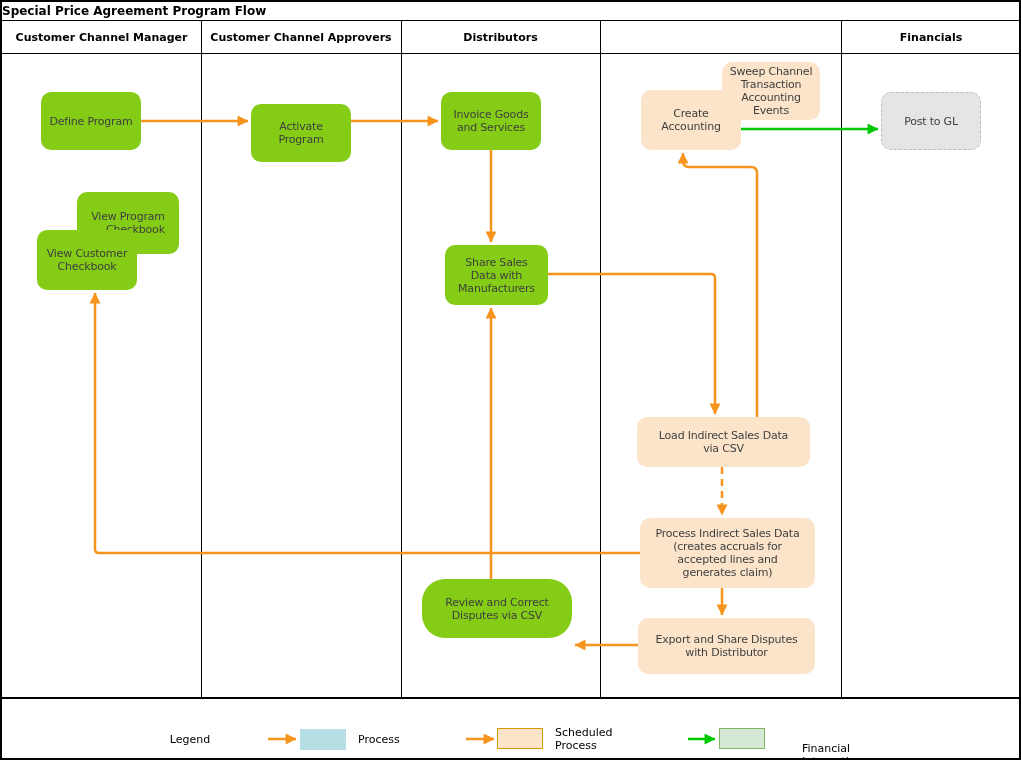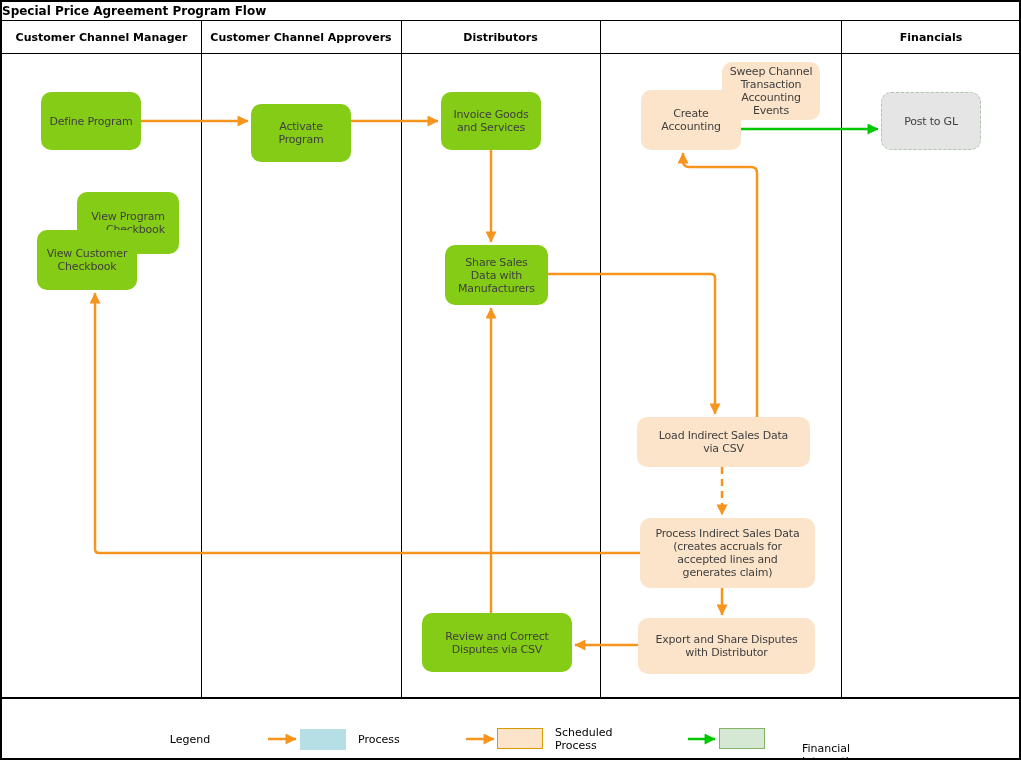--- a/index.html
+++ b/index.html
@@ -51,21 +51,21 @@
   #n-invoice-goods{left:439px;top:90px;width:100px;height:58px;}
   #n-sweep-channel{left:720px;top:60px;width:98px;height:58px;}
   #n-create-accounting{left:639px;top:88px;width:100px;height:60px;}
   #n-post-to-gl{left:879px;top:90px;width:100px;height:58px;}
   #n-view-program-checkbook{left:75px;top:190px;width:102px;height:62px;text-align:right;}
   #n-view-customer-checkbook{left:35px;top:228px;width:100px;height:60px;}
   #n-share-sales{left:443px;top:243px;width:103px;height:60px;}
   #n-load-indirect{left:635px;top:415px;width:173px;height:50px;}
   #n-process-indirect{left:638px;top:516px;width:175px;height:70px;}
   #n-export-disputes{left:636px;top:616px;width:177px;height:56px;}
-  #n-review-disputes{left:420px;top:611px;width:150px;height:59px;}
+  #n-review-disputes{left:420px;top:577px;width:150px;height:59px;border-radius:23px;}
   
   .legend-text{position:absolute;font-size:11px;line-height:13px;color:#000;white-space:pre-line;z-index:2;}
   #lg-title{left:153px;top:731px;width:70px;text-align:center;}
   #lg-process{left:356px;top:731px;}
   #lg-scheduled{left:553px;top:724px;}
   #lg-financial{left:800px;top:724px;margin-top:16px;}
   .swatch{position:absolute;z-index:2;box-sizing:border-box;}
   #sw-process{left:298px;top:727px;width:46px;height:21px;background:#B5DFE4;}
   #sw-scheduled{left:495px;top:726px;width:46px;height:21px;background:#FCE4CA;border:1px solid #D79B00;}
   #sw-financial{left:717px;top:726px;width:46px;height:21px;background:#D5E8D4;border:1px solid #82B366;}

